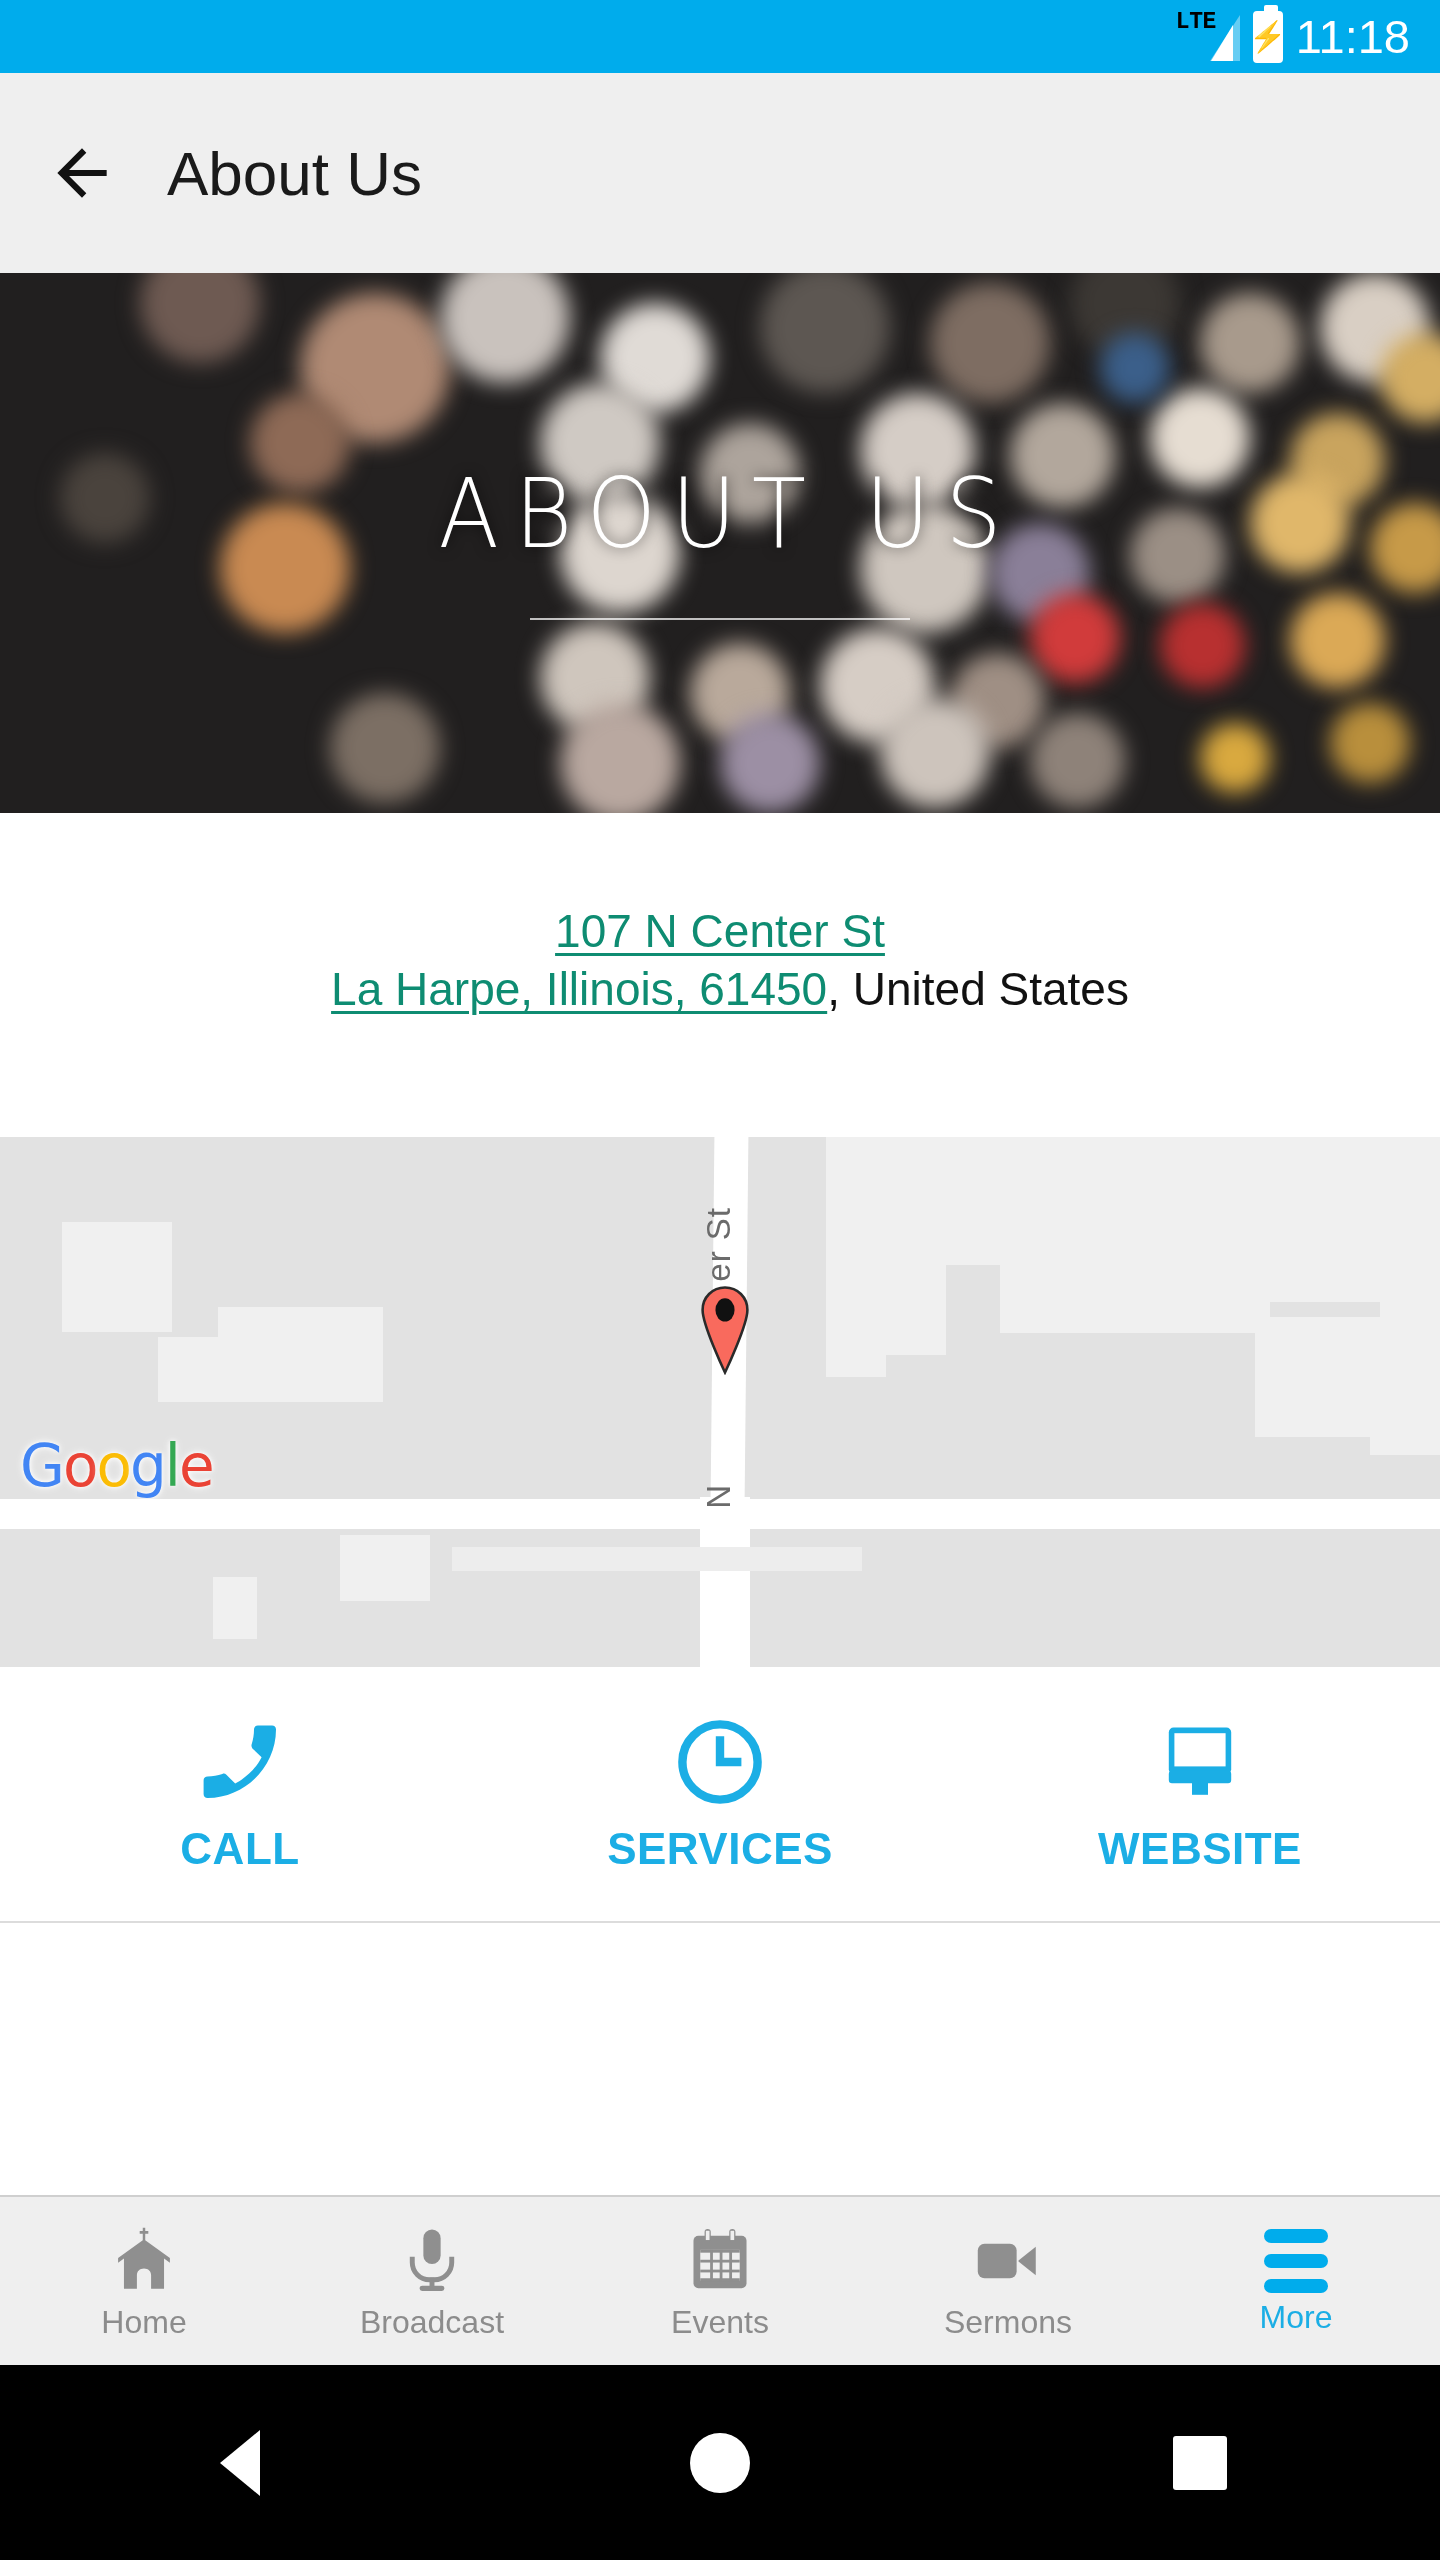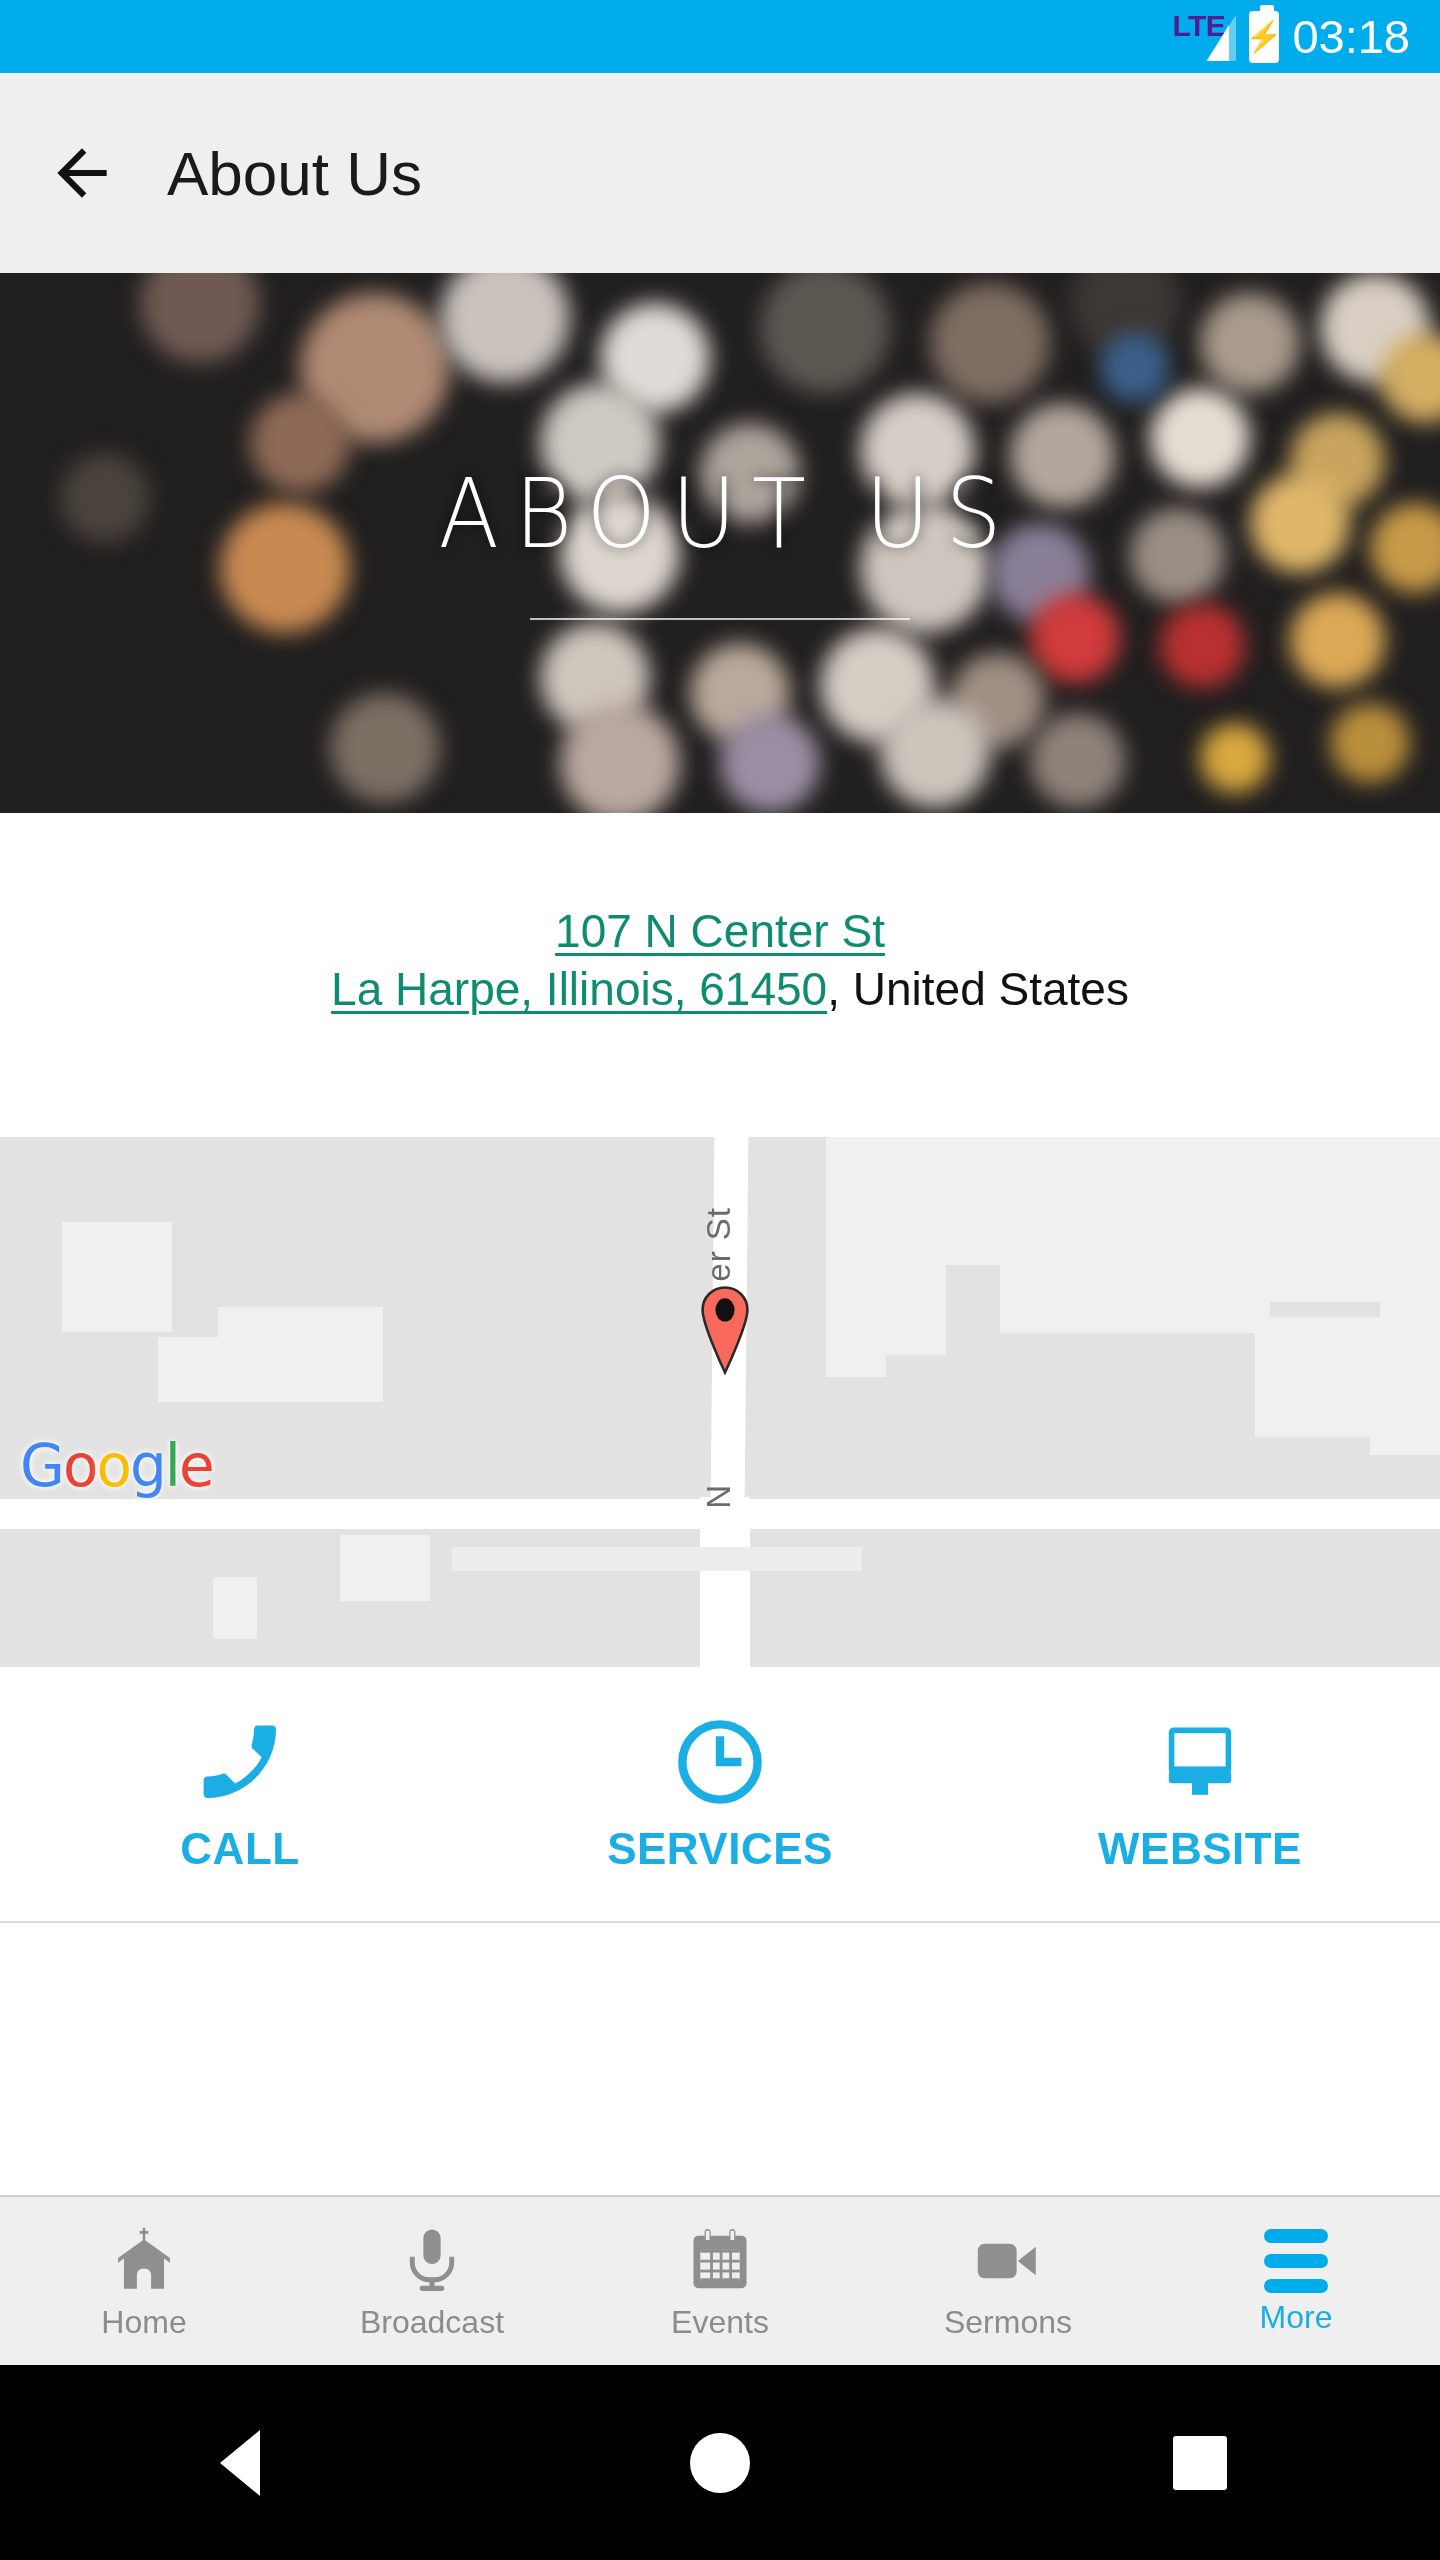--- a/index.html
+++ b/index.html
@@ -15,22 +15,22 @@
   .status-bar {
     position:absolute; top:0; left:0; width:1440px; height:73px;
     background:#00ACEC;
     display:flex; align-items:center; justify-content:flex-end;
     padding-right:30px; gap:14px;
   }
   .status-right { display:flex; align-items:center; gap:13px; }
   .lte-wrap { position:relative; width:64px; height:56px; }
   .lte-text {
     position:absolute; left:0; top:2px;
-    color:#4c1d95; font-size:30px; font-weight:700; letter-spacing:-0.5px;
-    font-family:Liberation Sans, sans-serif; line-height:1;
+    color:#000000; font-size:23px; font-weight:700; letter-spacing:-0.5px;
+    font-family:Liberation Mono, monospace; line-height:1;
   }
   .sig-bg {
     position:absolute; right:0; bottom:4px;
     width:0; height:0;
     border-left:30px solid transparent;
     border-bottom:46px solid rgba(255,255,255,0.40);
   }
   .sig-fg {
     position:absolute; right:7px; bottom:4px;
     width:0; height:0;
@@ -230,21 +230,21 @@
   <div class="status-bar">
     <div class="status-right">
       <div class="lte-wrap">
         <span class="lte-text">LTE</span>
         <span class="sig-bg"></span>
         <span class="sig-fg"></span>
       </div>
       <div class="battery">
         <span class="bolt">⚡</span>
       </div>
-      <div class="clock">03:18</div>
+      <div class="clock">11:18</div>
     </div>
   </div>
 
   <div class="app-bar">
     <div class="back-btn">
       <svg width="74" height="74" viewBox="0 0 24 24">
         <path d="M20 11H7.8l5.6-5.6L12 4l-8 8 8 8 1.4-1.4L7.8 13H20z" fill="#111"></path>
       </svg>
     </div>
     <div class="app-bar-title">About Us</div>

